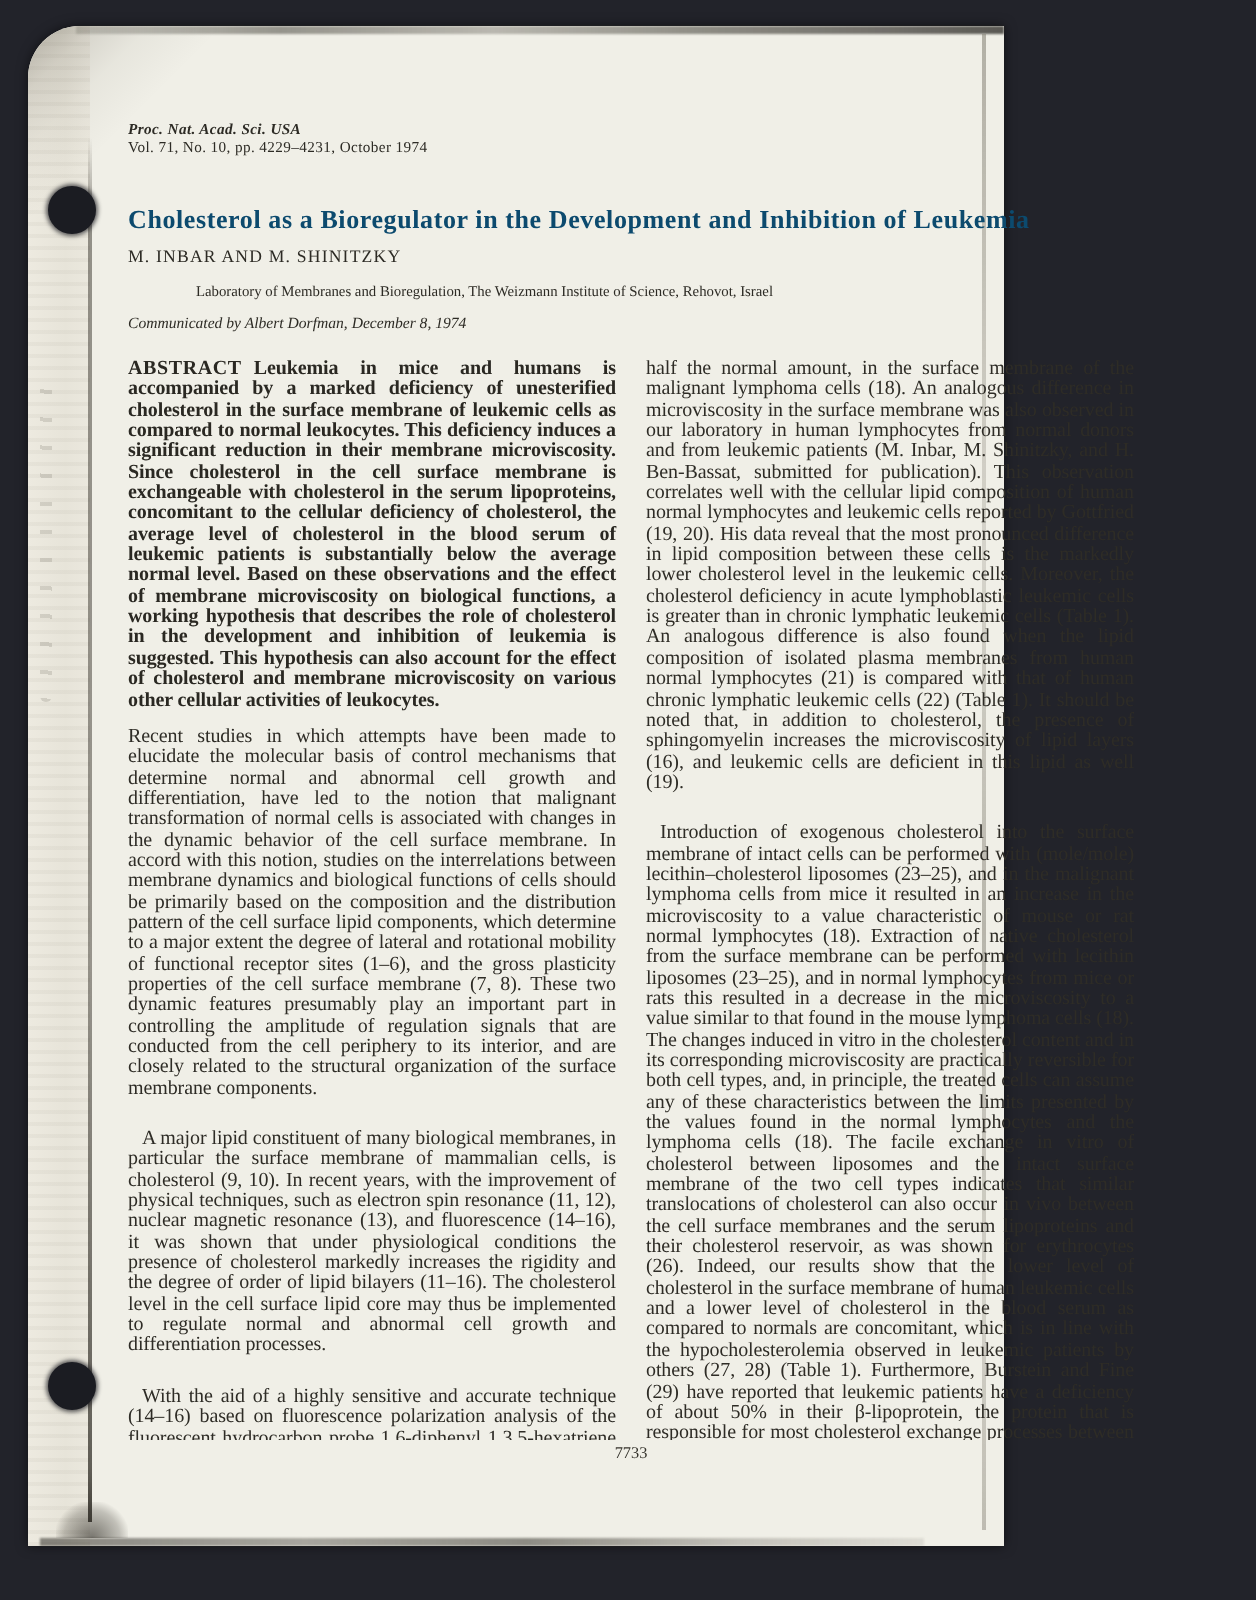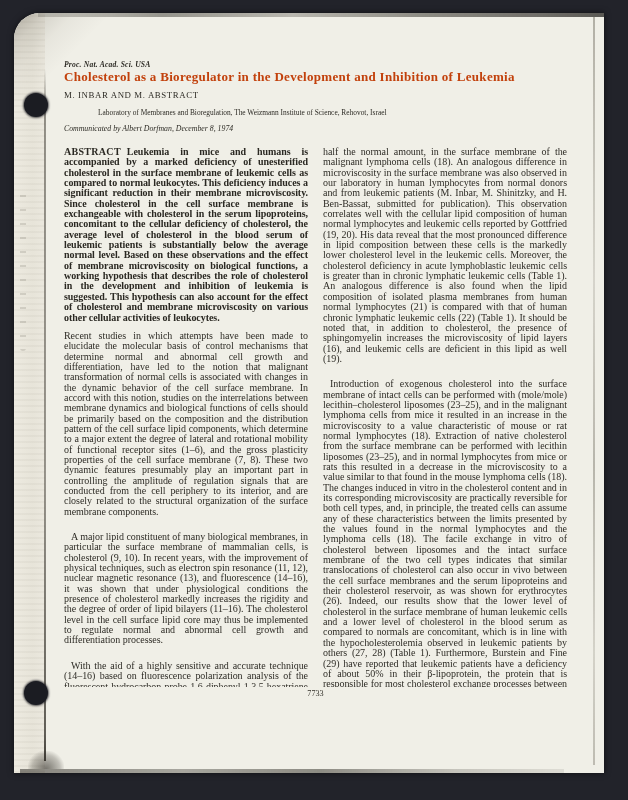--- a/index.html
+++ b/index.html
@@ -5,21 +5,21 @@
   html,body { margin:0; padding:0; }
   body {
     width:628px; height:800px; position:relative; overflow:hidden;
     background:#22232a;
     font-family:"Liberation Serif", serif;
   }
   .canvas { position:absolute; inset:0; }
 
   
   .page {
-    position:absolute; left:14px; top:13px; width:590px; height:760px;
+    position:absolute; left:14px; top:13px; width:488px; height:760px;
     background:#f0efe7;
     border-top-left-radius:26px;
     box-shadow:0 0 6px rgba(0,0,0,0.55);
   }
   
   .corner-shade {
     position:absolute; left:0; top:0; width:110px; height:95px;
     border-top-left-radius:26px;
     background:linear-gradient(135deg, rgba(125,120,108,0.55) 0%, rgba(125,120,108,0.22) 16%, rgba(125,120,108,0.08) 30%, transparent 48%);
     pointer-events:none;
@@ -81,21 +81,21 @@
   .hole-bottom { top:668px; }
 
   
   .content {
     position:absolute; left:50px; top:47px; width:503px;
     color:#2d2b25;
   }
   .jline1 { font-size:7.6px; font-style:italic; font-weight:bold; line-height:9px; letter-spacing:0.2px; }
   .jline2 { font-size:7.6px; line-height:9px; margin-bottom:24px; letter-spacing:0.2px; }
   .title  { font-size:13px; font-weight:bold; line-height:15px; letter-spacing:0.3px;
-            color:#c2410c; margin:0 0 6px 0; }
+            color:#0c4a6e; margin:0 0 6px 0; }
   .keywords { font-size:7.3px; font-weight:bold; line-height:9px; padding-left:25px;
               margin-bottom:11px; letter-spacing:0.1px; }
   .authors { font-size:8.8px; line-height:10px; letter-spacing:0.6px; margin-bottom:8px; }
   .affil   { font-size:7.4px; line-height:9px; margin-bottom:7px;padding-left:34px; }
   .comm    { font-size:7.8px; font-style:italic; line-height:10px; margin-bottom:13px; }
 
   .columns { display:flex; gap:15px; height:540px; overflow:hidden; }
   .col { width:244px; }
   .body-p {
     margin:0; font-size:10px; line-height:10.35px; text-align:justify;
@@ -118,23 +118,24 @@
     <div class="fold-flare"></div>
     <div class="corner-shade"></div>
     <div class="edge-top"></div>
     <div class="edge-bottom"></div>
     <div class="edge-right"></div>
     <div class="hole hole-top"></div>
     <div class="hole hole-bottom"></div>
 
     <div class="content">
       <div class="jline1">Proc. Nat. Acad. Sci. USA</div>
+      <div class="jline2">Vol. 71, No. 10, pp. 4229–4231, October 1974</div>
 
       <h1 class="title">Cholesterol as a Bioregulator in the Development and Inhibition of Leukemia</h1>
-      <div class="authors">M. INBAR AND M. ABSTRACT</div>
+      <div class="authors">M. INBAR AND M. SHINITZKY</div>
       <div class="affil">Laboratory of Membranes and Bioregulation, The Weizmann Institute of Science, Rehovot, Israel</div>
       <div class="comm">Communicated by Albert Dorfman, December 8, 1974</div>
 
       <div class="columns">
         <div class="col">
           <p class="body-p abstract"><span class="ab-label">ABSTRACT</span><span>Leukemia in mice and humans is accompanied by a marked deficiency of unesterified cholesterol in the surface membrane of leukemic cells as compared to normal leukocytes. This deficiency induces a significant reduction in their membrane microviscosity. Since cholesterol in the cell surface membrane is exchangeable with cholesterol in the serum lipoproteins, concomitant to the cellular deficiency of cholesterol, the average level of cholesterol in the blood serum of leukemic patients is substantially below the average normal level. Based on these observations and the effect of membrane microviscosity on biological functions, a working hypothesis that describes the role of cholesterol in the development and inhibition of leukemia is suggested. This hypothesis can also account for the effect of cholesterol and membrane microviscosity on various other cellular activities of leukocytes.</span></p>
           <p class="body-p">Recent studies in which attempts have been made to elucidate the molecular basis of control mechanisms that determine normal and abnormal cell growth and differentiation, have led to the notion that malignant transformation of normal cells is associated with changes in the dynamic behavior of the cell surface membrane. In accord with this notion, studies on the interrelations between membrane dynamics and biological functions of cells should be primarily based on the composition and the distribution pattern of the cell surface lipid components, which determine to a major extent the degree of lateral and rotational mobility of functional receptor sites (1–6), and the gross plasticity properties of the cell surface membrane (7, 8). These two dynamic features presumably play an important part in controlling the amplitude of regulation signals that are conducted from the cell periphery to its interior, and are closely related to the structural organization of the surface membrane components.</p>
           <p class="body-p indent">A major lipid constituent of many biological membranes, in particular the surface membrane of mammalian cells, is cholesterol (9, 10). In recent years, with the improvement of physical techniques, such as electron spin resonance (11, 12), nuclear magnetic resonance (13), and fluorescence (14–16), it was shown that under physiological conditions the presence of cholesterol markedly increases the rigidity and the degree of order of lipid bilayers (11–16). The cholesterol level in the cell surface lipid core may thus be implemented to regulate normal and abnormal cell growth and differentiation processes.</p>
           <p class="body-p indent">With the aid of a highly sensitive and accurate technique (14–16) based on fluorescence polarization analysis of the fluorescent hydrocarbon probe 1,6-diphenyl 1,3,5-hexatriene (16) when embedded in the surface membrane lipid core of intact cells (17, 18), we have recently shown that the microviscosity in the surface membrane lipid layer of normal lymphocytes from rats and mice is almost twice that of malignant lymphoma cells from mice (18). This difference in dynamics originates from a significant cholesterol deficiency, of about</p>
         </div>

